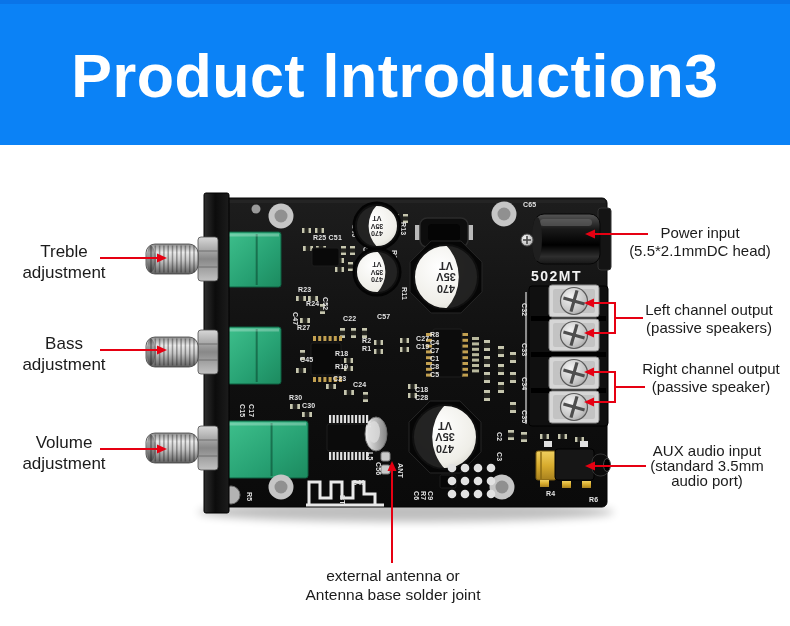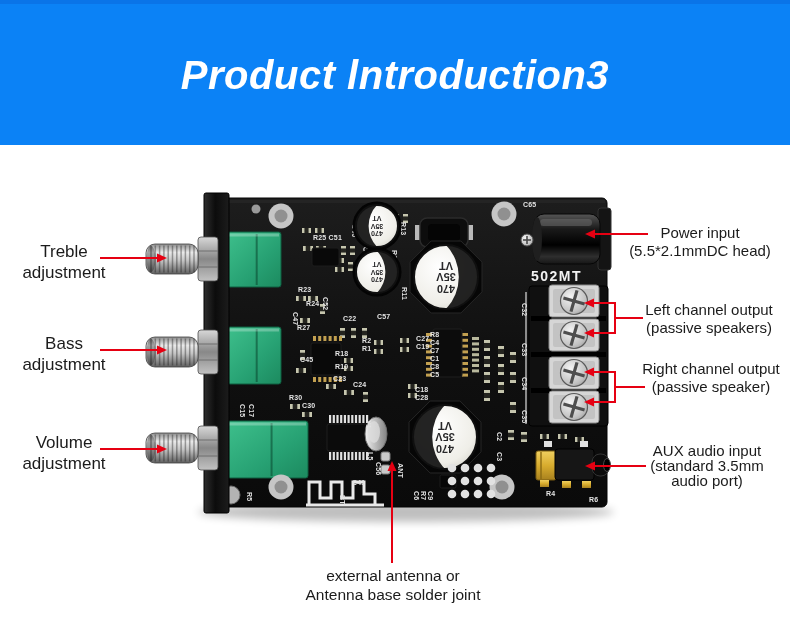--- a/index.html
+++ b/index.html
@@ -1,22 +1,22 @@
 <!DOCTYPE html>
 <html><head>
 <meta charset="utf-8">
 <style>
   html,body{margin:0;padding:0;background:#ffffff;}
   body{width:790px;height:626px;position:relative;overflow:hidden;
        font-family:"Liberation Sans",sans-serif;}
   .banner{position:absolute;left:0;top:0;width:790px;height:145px;
           background:linear-gradient(#0a74e8 0 4px,#0b82f6 4px);
           display:flex;align-items:center;justify-content:center;}
-  .banner h1{margin:0;padding-top:6px;color:#ffffff;font-size:40px;font-weight:700;
-             letter-spacing:0.5px;font-family:"Liberation Sans",sans-serif;font-style:italic;}
+  .banner h1{margin:0;padding-top:6px;color:#ffffff;font-size:61px;font-weight:700;
+             letter-spacing:0.5px;font-family:"Liberation Sans",sans-serif;}
   svg{position:absolute;left:0;top:0;}
   text{font-family:"Liberation Sans",sans-serif;}
   .silk{font-size:7px;font-weight:bold;fill:#e3e3e3;letter-spacing:.2px;}
   .model{font-size:14px;font-weight:bold;fill:#f2f2f2;letter-spacing:1.5px;}
   .lab-l{font-size:17px;fill:#1b1b1b;text-anchor:middle;}
   .lab-r{font-size:15px;fill:#1b1b1b;text-anchor:middle;}
   .lab-b{font-size:15.5px;fill:#1b1b1b;text-anchor:middle;}
   .capline{font-weight:bold;fill:#28282a;text-anchor:middle;}
 </style>
 </head>

